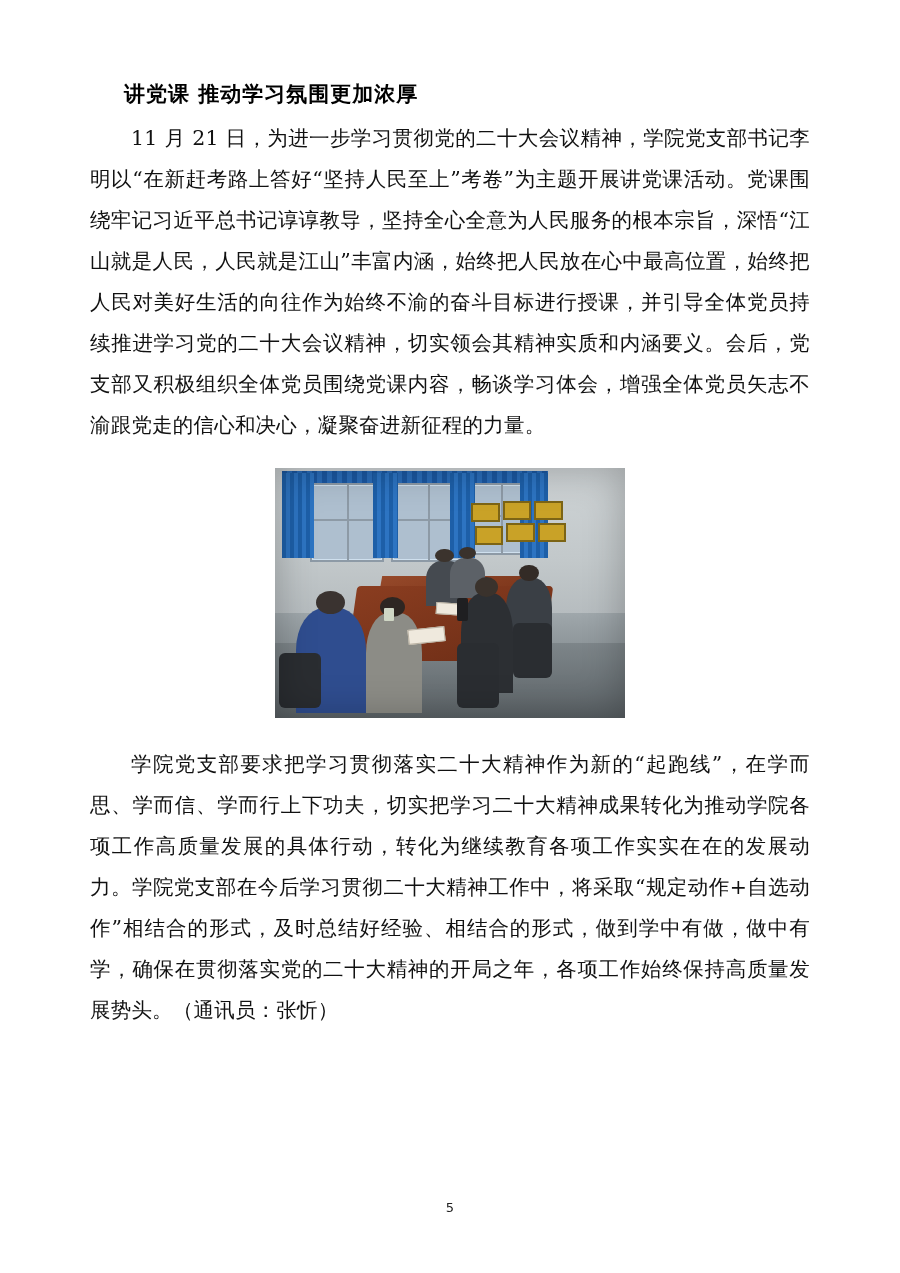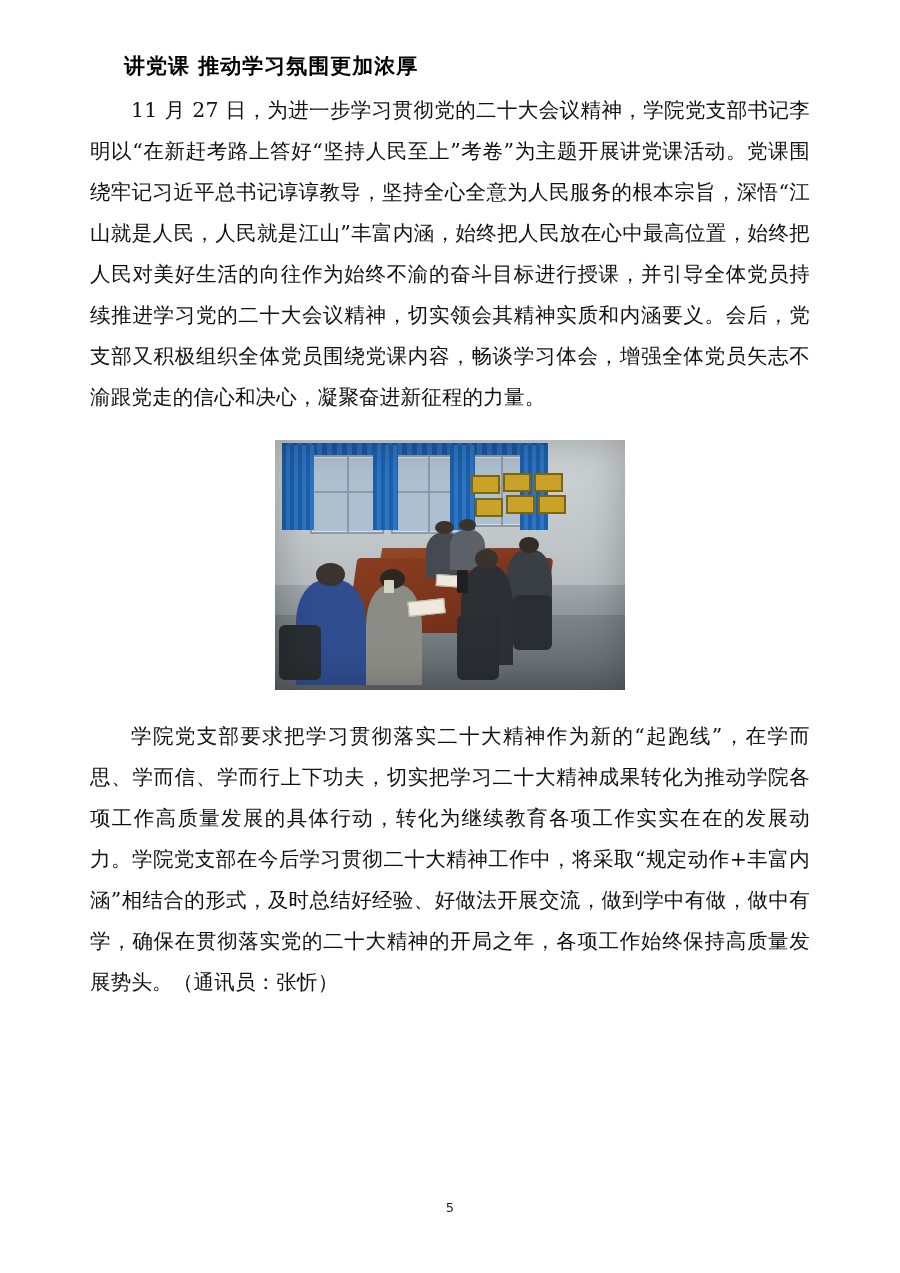--- a/index.html
+++ b/index.html
@@ -10,21 +10,21 @@
   body {
     font-family: "Liberation Serif", "DejaVu Serif", serif;
   }
   .page {
     width: 900px;
     height: 1273px;
     background: #ffffff;
     margin: 0 auto;
     position: relative;
     box-sizing: border-box;
-    padding: 52px 90px 60px 90px;
+    padding: 80px 90px 60px 90px;
     overflow: hidden;
   }
   .heading {
     font-family: "DejaVu Sans", "Liberation Sans", sans-serif;
     font-weight: bold;
     font-size: 21px;
     color: #000;
     letter-spacing: 1px;
     margin: 0 0 10px 0;
     text-indent: 34px;
@@ -166,21 +166,21 @@
     box-shadow: inset 0 0 40px rgba(0,0,0,0.28);
   }
 </style>
 </head>
 <body>
 
 <div class="page">
 
   <h2 class="heading">讲党课  推动学习氛围更加浓厚</h2>
 
-  <p class="para">11 月 27 日，为进一步学习贯彻党的二十大会议精神，学院党支部书记李明以“在新赶考路上答好“坚持人民至上”考卷”为主题开展讲党课活动。党课围绕牢记习近平总书记谆谆教导，坚持全心全意为人民服务的根本宗旨，深悟“江山就是人民，人民就是江山”丰富内涵，始终把人民放在心中最高位置，始终把人民对美好生活的向往作为始终不渝的奋斗目标进行授课，并引导全体党员持续推进学习党的二十大会议精神，切实领会其精神实质和内涵要义。会后，党支部又积极组织全体党员围绕党课内容，畅谈学习体会，增强全体党员矢志不渝跟党走的信心和决心，凝聚奋进新征程的力量。</p>
+  <p class="para">11 月 21 日，为进一步学习贯彻党的二十大会议精神，学院党支部书记李明以“在新赶考路上答好“坚持人民至上”考卷”为主题开展讲党课活动。党课围绕牢记习近平总书记谆谆教导，坚持全心全意为人民服务的根本宗旨，深悟“江山就是人民，人民就是江山”丰富内涵，始终把人民放在心中最高位置，始终把人民对美好生活的向往作为始终不渝的奋斗目标进行授课，并引导全体党员持续推进学习党的二十大会议精神，切实领会其精神实质和内涵要义。会后，党支部又积极组织全体党员围绕党课内容，畅谈学习体会，增强全体党员矢志不渝跟党走的信心和决心，凝聚奋进新征程的力量。</p>
 
   <div class="figure">
     <div class="scene">
       <div class="wall"></div>
       <div class="valance"></div>
       <div class="window w1">
           <div class="mullion-v"></div>
           <div class="mullion-h"></div>
         </div>
       <div class="window w2">
@@ -228,17 +228,17 @@
       <div class="chair ch1"></div>
       <div class="book b1"></div>
       <div class="book b2"></div>
       <div class="bottle"></div>
       <div class="cup"></div>
       <div class="vignette"></div>
     </div>
   </div>
 
 
-  <p class="para">学院党支部要求把学习贯彻落实二十大精神作为新的“起跑线”，在学而思、学而信、学而行上下功夫，切实把学习二十大精神成果转化为推动学院各项工作高质量发展的具体行动，转化为继续教育各项工作实实在在的发展动力。学院党支部在今后学习贯彻二十大精神工作中，将采取“规定动作+丰富内涵”相结合的形式，及时总结好经验、好做法开展交流，做到学中有做，做中有学，确保在贯彻落实党的二十大精神的开局之年，各项工作始终保持高质量发展势头。（通讯员：张忻）</p>
+  <p class="para">学院党支部要求把学习贯彻落实二十大精神作为新的“起跑线”，在学而思、学而信、学而行上下功夫，切实把学习二十大精神成果转化为推动学院各项工作高质量发展的具体行动，转化为继续教育各项工作实实在在的发展动力。学院党支部在今后学习贯彻二十大精神工作中，将采取“规定动作+自选动作”相结合的形式，及时总结好经验、相结合的形式，做到学中有做，做中有学，确保在贯彻落实党的二十大精神的开局之年，各项工作始终保持高质量发展势头。（通讯员：张忻）</p>
 
   <div class="pagenum">5</div>
 
 </div>
 
 </body></html>

